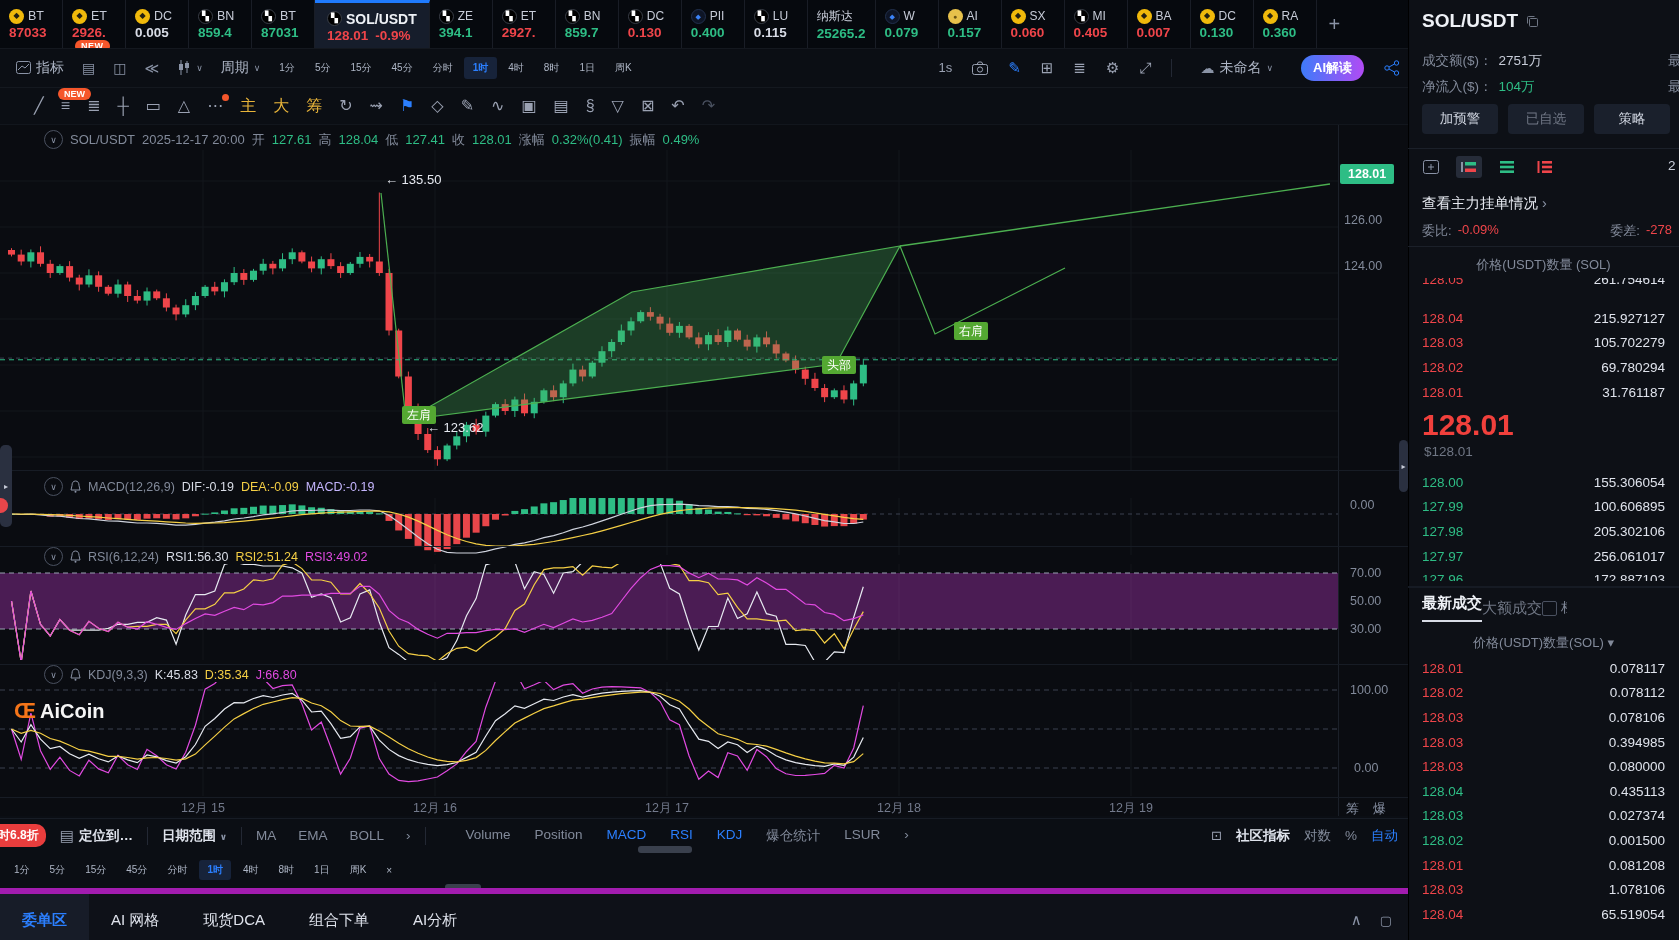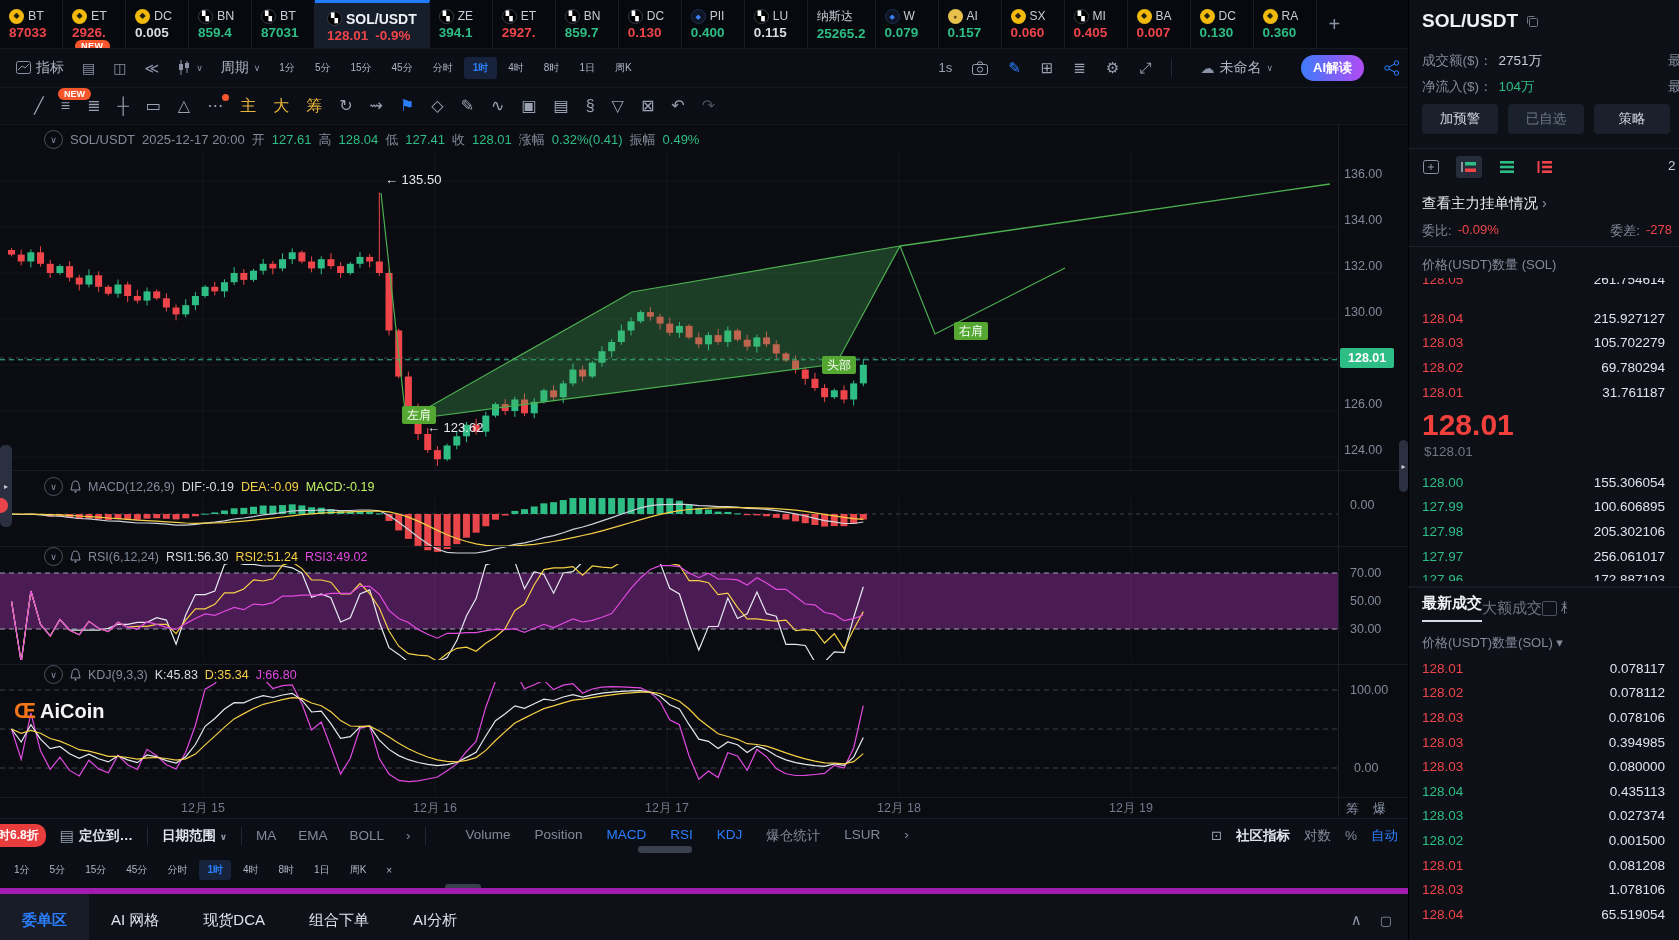--- a/index.html
+++ b/index.html
@@ -45,21 +45,21 @@
   .dico{color:#9aa1b2;font-size:16px;cursor:pointer;position:relative;line-height:1}
   .dico.dot::after{content:"";position:absolute;right:-6px;top:-4px;width:7px;height:7px;border-radius:50%;background:#f5562b}
 
   
   #chartbg{left:0;top:125px;width:1338px;height:691px;background:#0a0c11}
   #axisbg{left:1338px;top:125px;width:70px;height:691px;background:#0a0c11;border-left:1px solid #1b2029}
   .ohlc{left:44px;top:130px;display:flex;align-items:center;gap:7px;font-size:13px;color:#828a9a;white-space:nowrap}
   .ohlc b{color:#2ebd85;font-weight:normal}
   .cir{width:17px;height:17px;border-radius:50%;border:1px solid #4a5160;display:inline-flex;align-items:center;justify-content:center;color:#8a93a6;font-size:9px;cursor:pointer}
   .ind-head{display:flex;align-items:center;gap:7px;font-size:12.5px;color:#828a9a;white-space:nowrap}
-  .ind-head .w{color:#d8dce6}.ind-head .y{color:#f5cf45}.ind-head .r{color:#bef264}.ind-head .m{color:#e14ae1}
+  .ind-head .w{color:#d8dce6}.ind-head .y{color:#f5cf45}.ind-head .r{color:#c4b5fd}.ind-head .m{color:#e14ae1}
   svg{display:block}
   .divh{left:0;width:1408px;height:1px;background:#171c25}
   .axl{position:absolute;left:6px;font-size:12.5px;color:#828a9a}
   #price-axis{left:1344px;top:151px;width:62px}
   #price-axis .cell{height:46px;display:flex;align-items:center;font-size:12.5px;color:#828a9a}
   #last-badge{background:#2ebd85;color:#fff;font-size:12.5px;font-weight:bold;padding:3px 8px;border-radius:2px;margin-left:-4px}
   .patlab{position:absolute;background:#54a832;color:#fff;font-size:12px;padding:1px 5px;border-radius:2px;line-height:16px}
   .anno{position:absolute;color:#e6e9f0;font-size:13px}
   #dates{left:0;top:800px;width:1338px;height:16px;position:absolute}
   #dates span{position:absolute;transform:translateX(-50%);font-size:12.5px;color:#737a8c;white-space:nowrap}
@@ -86,21 +86,21 @@
   .statrow{position:absolute;left:1422px;width:250px;font-size:13.5px;color:#828a9a;display:flex}
   .statrow .v{color:#c7ccd8;margin-left:6px}
   .clipch{position:absolute;left:1668px;width:11px;overflow:hidden;font-size:13.5px;color:#828a9a;white-space:nowrap}
   .pbtn{height:30px;background:#1a202c;border-radius:4px;display:inline-flex;align-items:center;justify-content:center;font-size:13.5px;color:#cfd4df;width:76px;cursor:pointer}
   .pbtn.dim2{color:#6f7684}
   .pdiv{position:absolute;left:1408px;width:271px;height:1px;background:#1b2029}
   .pico{width:26px;height:22px;border-radius:3px;display:flex;align-items:center;justify-content:center;cursor:pointer}
   .pico.act{background:#262c39}
   #p-link{position:absolute;left:1422px;top:194px;font-size:14.5px;color:#e6e9f0;cursor:pointer}
   #p-link i{font-style:normal;color:#8a93a6}
-  .obhead{position:absolute;left:1422px;width:243px;display:flex;justify-content:flex-start;font-size:13px;color:#828a9a}
+  .obhead{position:absolute;left:1422px;width:243px;display:flex;justify-content:center;font-size:13px;color:#828a9a}
   .olist{position:absolute;left:1422px;width:243px}
   .orow{height:24.6px;display:flex;justify-content:space-between;align-items:center;font-size:13.5px;cursor:pointer}
   .orow .oa{color:#dfe3ec}
   .cliprow{overflow:hidden;position:absolute;left:1422px;width:243px}
   #bigpx{position:absolute;left:1422px;top:408px;font-size:30px;font-weight:bold;color:#f1403c}
   #bigpx-usd{position:absolute;left:1424px;top:444px;font-size:13.5px;color:#6f7684}
   #ttabs{position:absolute;left:1422px;top:594px;display:flex;align-items:center;font-size:15px;color:#6f7684}
   #ttabs .t1{color:#eef1f6;font-weight:bold;padding-bottom:7px;border-bottom:2px solid #d8dce6;cursor:pointer}
   #ttabs .t2{cursor:pointer}
   .cbx{width:13px;height:13px;border:1px solid #4a5160;border-radius:2px;display:inline-block}
@@ -590,26 +590,20 @@
     <path d="M900,96 L1330,34" fill="none" stroke="#4caf50" stroke-width="1.4"></path>
   </svg>
 
 <span class="anno" style="left:385px;top:172px">← 135.50</span>
 <span class="anno" style="left:427px;top:420px">← 123.62</span>
 <span class="patlab" style="left:402px;top:406px">左肩</span>
 <span class="patlab" style="left:822px;top:356px">头部</span>
 <span class="patlab" style="left:954px;top:322px">右肩</span>
 
 <div class="abs" id="price-axis">
-  <div>
-      <div class="cell">136.00</div>
-      <div class="cell">134.00</div>
-      <div class="cell">132.00</div>
-      <div class="cell">130.00</div>
-    </div>
   <div class="cell">
       <span id="last-badge">128.01</span>
     </div>
   <div>
       <div class="cell">126.00</div>
       <div class="cell">124.00</div>
     </div>
 </div>
 
 <div class="abs divh" style="top:470px"></div>

